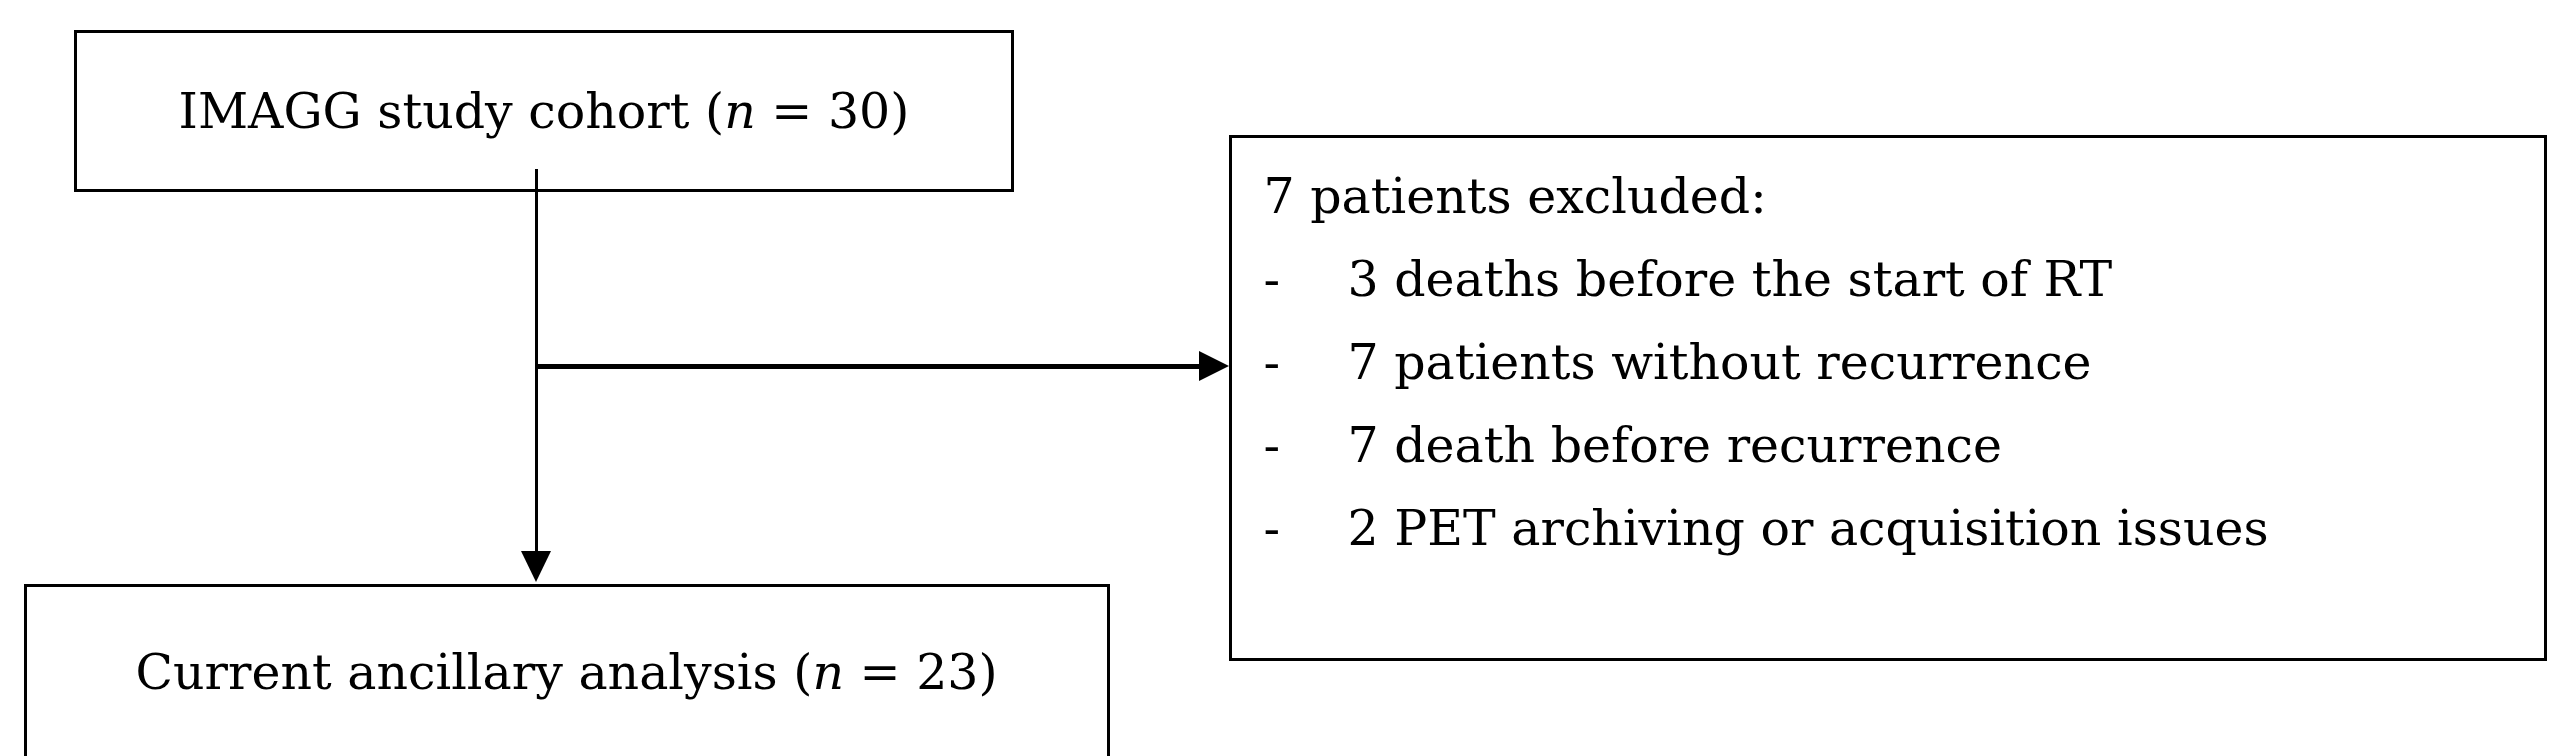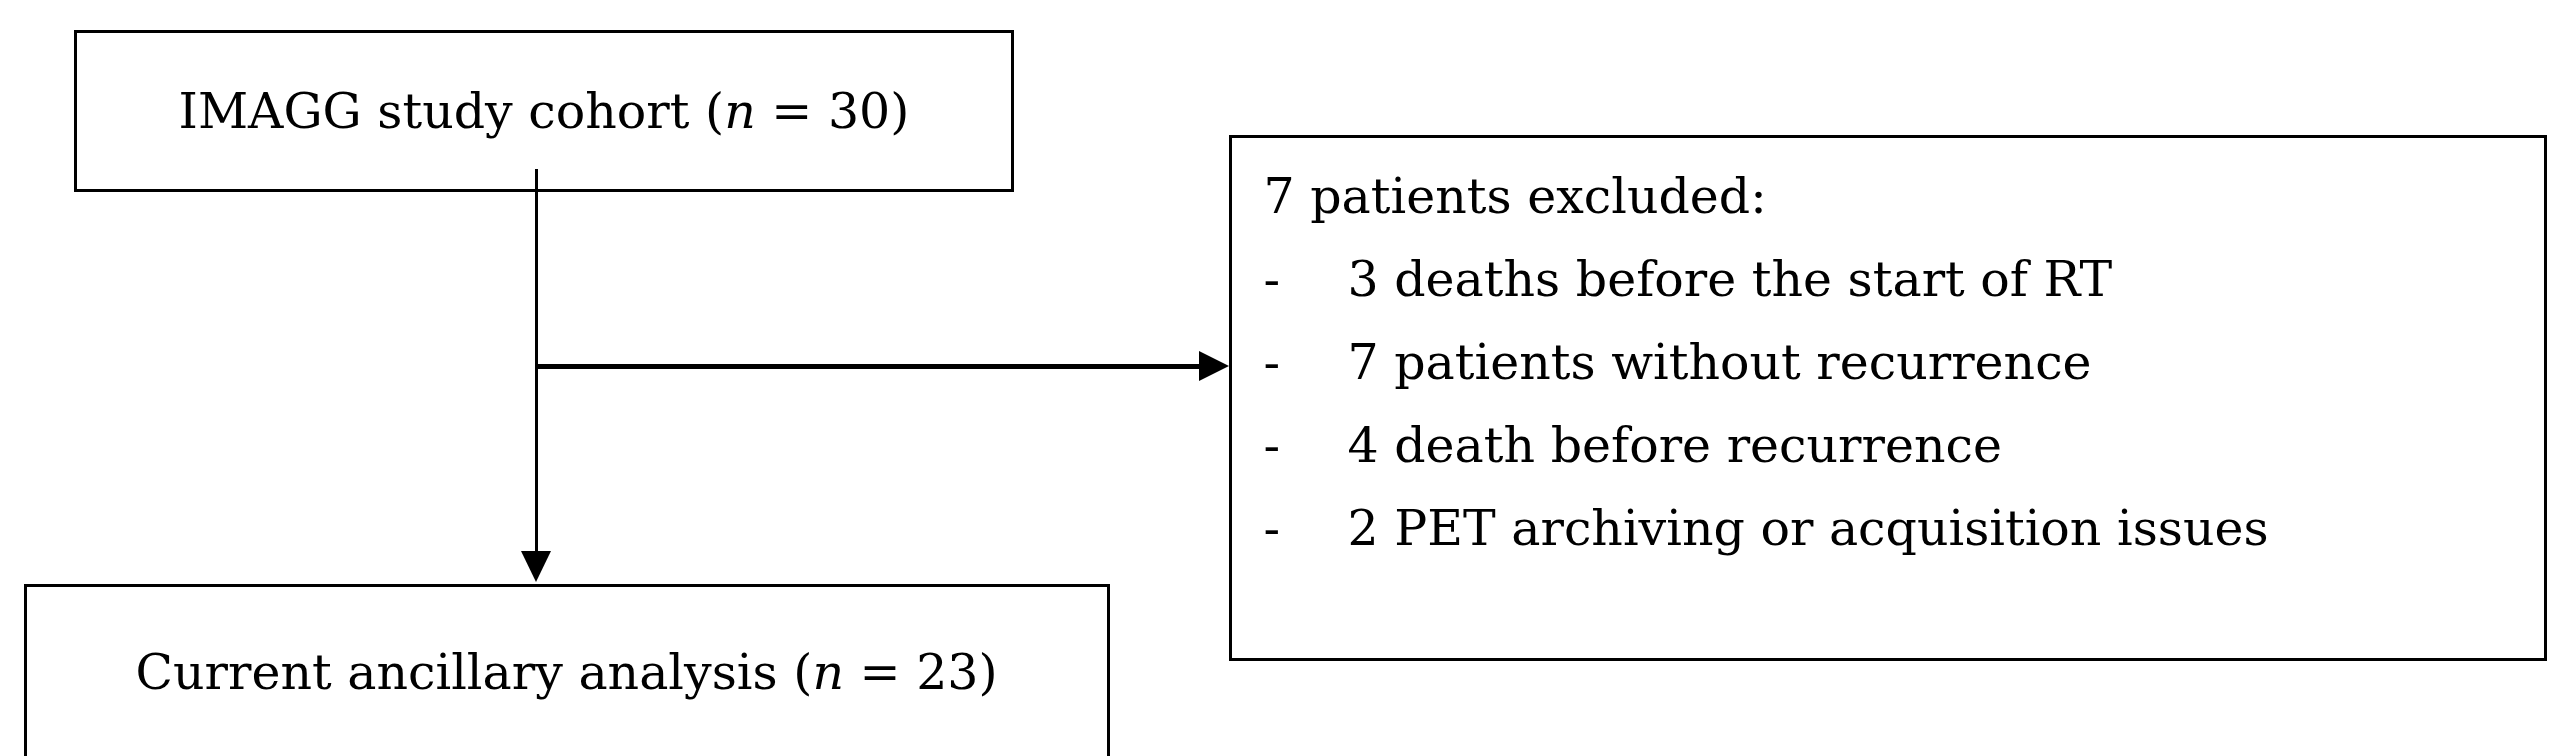--- a/index.html
+++ b/index.html
@@ -127,21 +127,21 @@
       <div class="excluded-line">
         <span class="bullet">-</span>
         <span>3 deaths before the start of RT</span>
       </div>
       <div class="excluded-line">
         <span class="bullet">-</span>
         <span>7 patients without recurrence</span>
       </div>
       <div class="excluded-line">
         <span class="bullet">-</span>
-        <span>4 death before recurrence</span>
+        <span>7 death before recurrence</span>
       </div>
       <div class="excluded-line">
         <span class="bullet">-</span>
         <span>2 PET archiving or acquisition issues</span>
       </div>
     </div>
   </div>
 
   <div id="box-analysis" class="flow-box label-box">
     <span><span>Current ancillary analysis (</span><span class="n-italic">n</span><span> = 23)</span></span>

